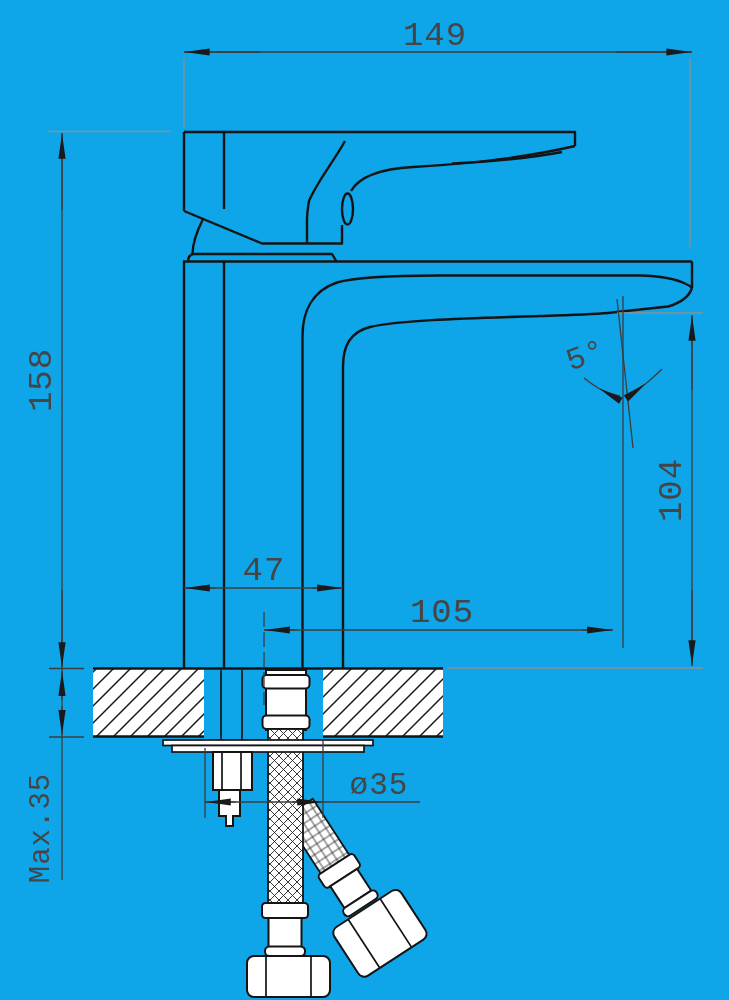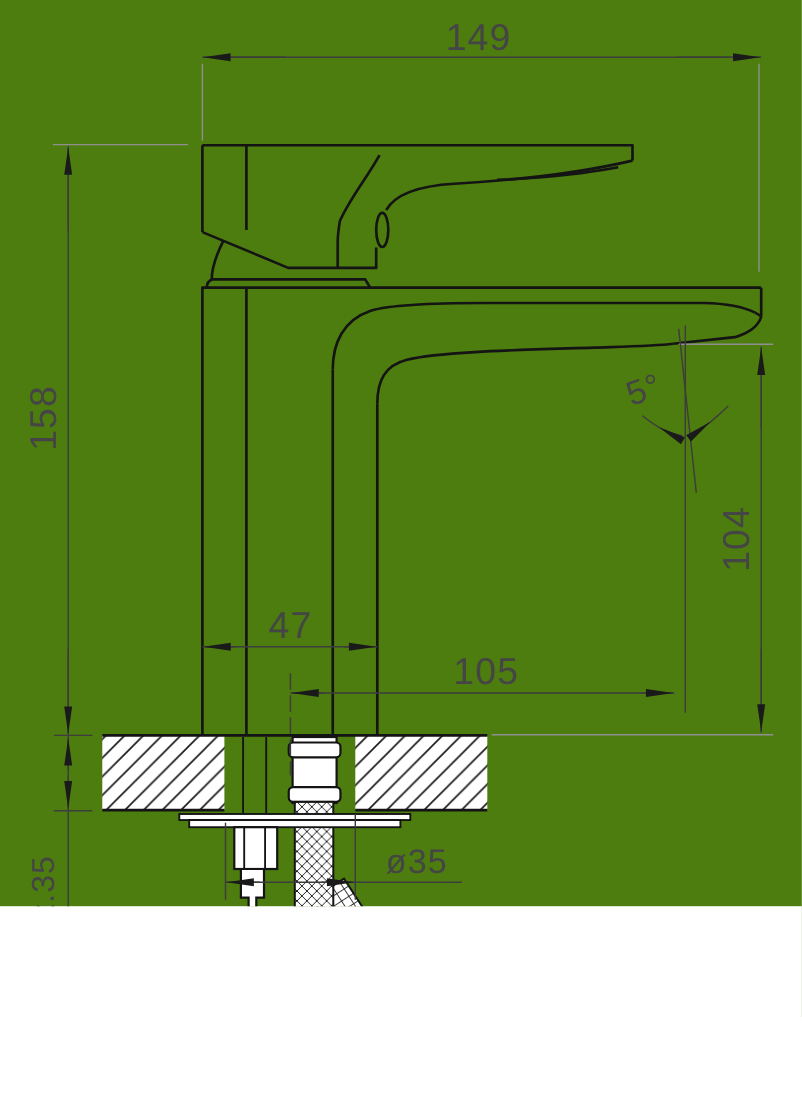--- a/index.html
+++ b/index.html
@@ -1,17 +1,17 @@
 <!DOCTYPE html>
 <html><head>
 <meta charset="utf-8">
 <style>
   html,body{margin:0;padding:0;background:#fff;}
-  .canvas{position:relative;width:729px;height:824px;background:#4d7c0f;overflow:hidden;
-          font-family:Liberation Sans, sans-serif;}
+  .canvas{position:relative;width:729px;height:1000px;background:#0ea5e9;overflow:hidden;
+          font-family:Liberation Mono, monospace;}
   svg{display:block}
   text{fill:#454545;letter-spacing:1px;}
   .outline{stroke:#141414;stroke-width:2.4;fill:none;stroke-linecap:butt;stroke-linejoin:round;}
   .outline-thin{stroke:#141414;stroke-width:1.7;fill:none;}
   .dim{stroke:#3d3d3d;stroke-width:1.3;fill:none;}
   .ext{stroke:#8f8f8f;stroke-width:1.3;fill:none;}
   .whitefill{fill:#ffffff;stroke:#141414;stroke-width:2;}
 </style>
 </head>
 <body>

